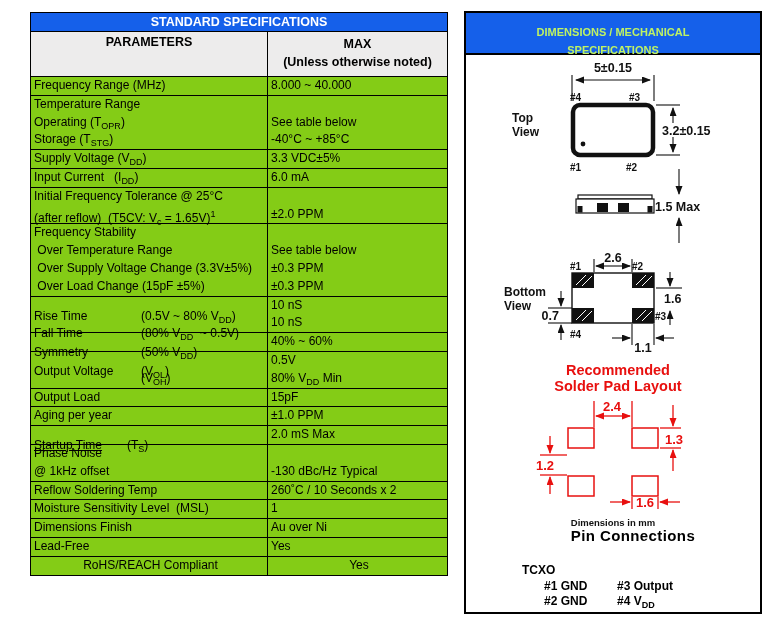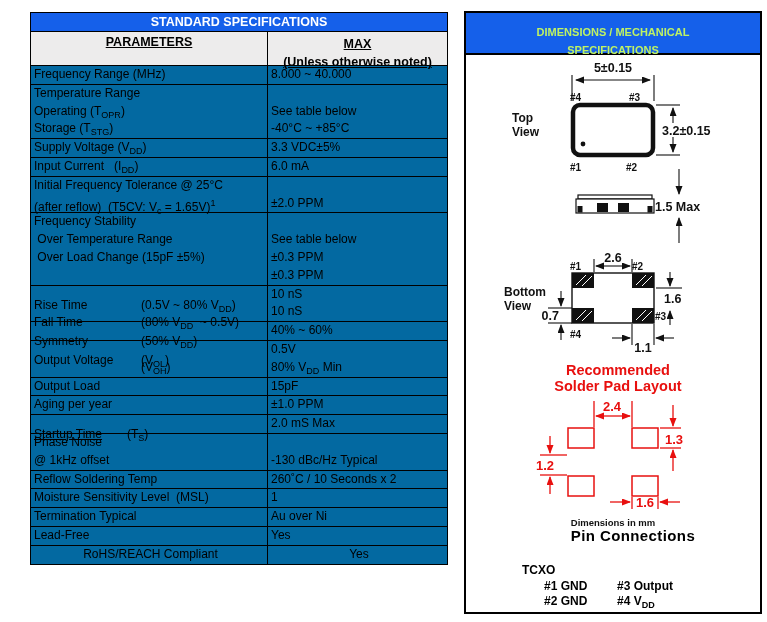--- a/index.html
+++ b/index.html
@@ -1,21 +1,21 @@
 <!DOCTYPE html>
 <html><head>
 <meta charset="utf-8">
 <style>
   html,body{margin:0;padding:0;background:#fff;}
   body{width:767px;height:622px;position:relative;font-family:"Liberation Sans",sans-serif;color:#000;overflow:hidden;}
 
   
-  .spec-table{position:absolute;left:30px;top:12px;width:418px;border:1px solid #000;box-sizing:border-box;background:#0369a1;}
+  .spec-table{position:absolute;left:30px;top:12px;width:418px;border:1px solid #000;box-sizing:border-box;background:#84cc16;}
   .tbl-title{background:#1560ea;color:#fff;font-weight:bold;font-size:12.5px;text-align:center;height:18px;line-height:18px;border-bottom:1px solid #000;}
-  .tbl-head{display:flex;background:#edecec;border-bottom:1px solid #000;height:34px;box-sizing:border-box;text-decoration:underline;}
+  .tbl-head{display:flex;background:#edecec;border-bottom:1px solid #000;height:45px;box-sizing:border-box;}
   .th{font-weight:bold;font-size:12.5px;text-align:center;padding-top:3px;box-sizing:border-box;}
   .th.param{width:237px;border-right:1px solid #000;}
   .th.max{flex:1;line-height:18px;}
   .row{display:flex;border-bottom:1px solid #000;}
   .row:last-child{border-bottom:none;text-align:center;}
   .pcell{width:237px;border-right:1px solid #000;box-sizing:border-box;padding-left:3px;}
   .vcell{flex:1;padding-left:3px;}
   .line{height:17.8px;line-height:17.8px;font-size:12px;white-space:pre-wrap;overflow:visible;}
   .seg1{display:inline-block;width:107px;margin-top:11px;}
   sub{font-size:9px;}
@@ -98,20 +98,21 @@
         </div>
         <div class="vcell">
           <div class="line">&nbsp;</div>
           <div class="line">±2.0 PPM</div>
         </div>
       </div>
       <div class="row">
         <div class="pcell">
           <div class="line">Frequency Stability</div>
           <div class="line"> Over Temperature Range</div>
+          <div class="line"> Over Supply Voltage Change (3.3V±5%)</div>
           <div class="line"> Over Load Change (15pF ±5%)</div>
         </div>
         <div class="vcell">
           <div class="line">&nbsp;</div>
           <div class="line">See table below</div>
           <div class="line">±0.3 PPM</div>
           <div class="line">±0.3 PPM</div>
         </div>
       </div>
       <div class="row">
@@ -187,21 +188,21 @@
       <div class="row">
         <div class="pcell">
           <div class="line">Moisture Sensitivity Level  (MSL)</div>
         </div>
         <div class="vcell">
           <div class="line">1</div>
         </div>
       </div>
       <div class="row">
         <div class="pcell">
-          <div class="line">Termination Typical</div>
+          <div class="line">Dimensions Finish</div>
         </div>
         <div class="vcell">
           <div class="line">Au over Ni</div>
         </div>
       </div>
       <div class="row">
         <div class="pcell">
           <div class="line">Lead-Free</div>
         </div>
         <div class="vcell">

